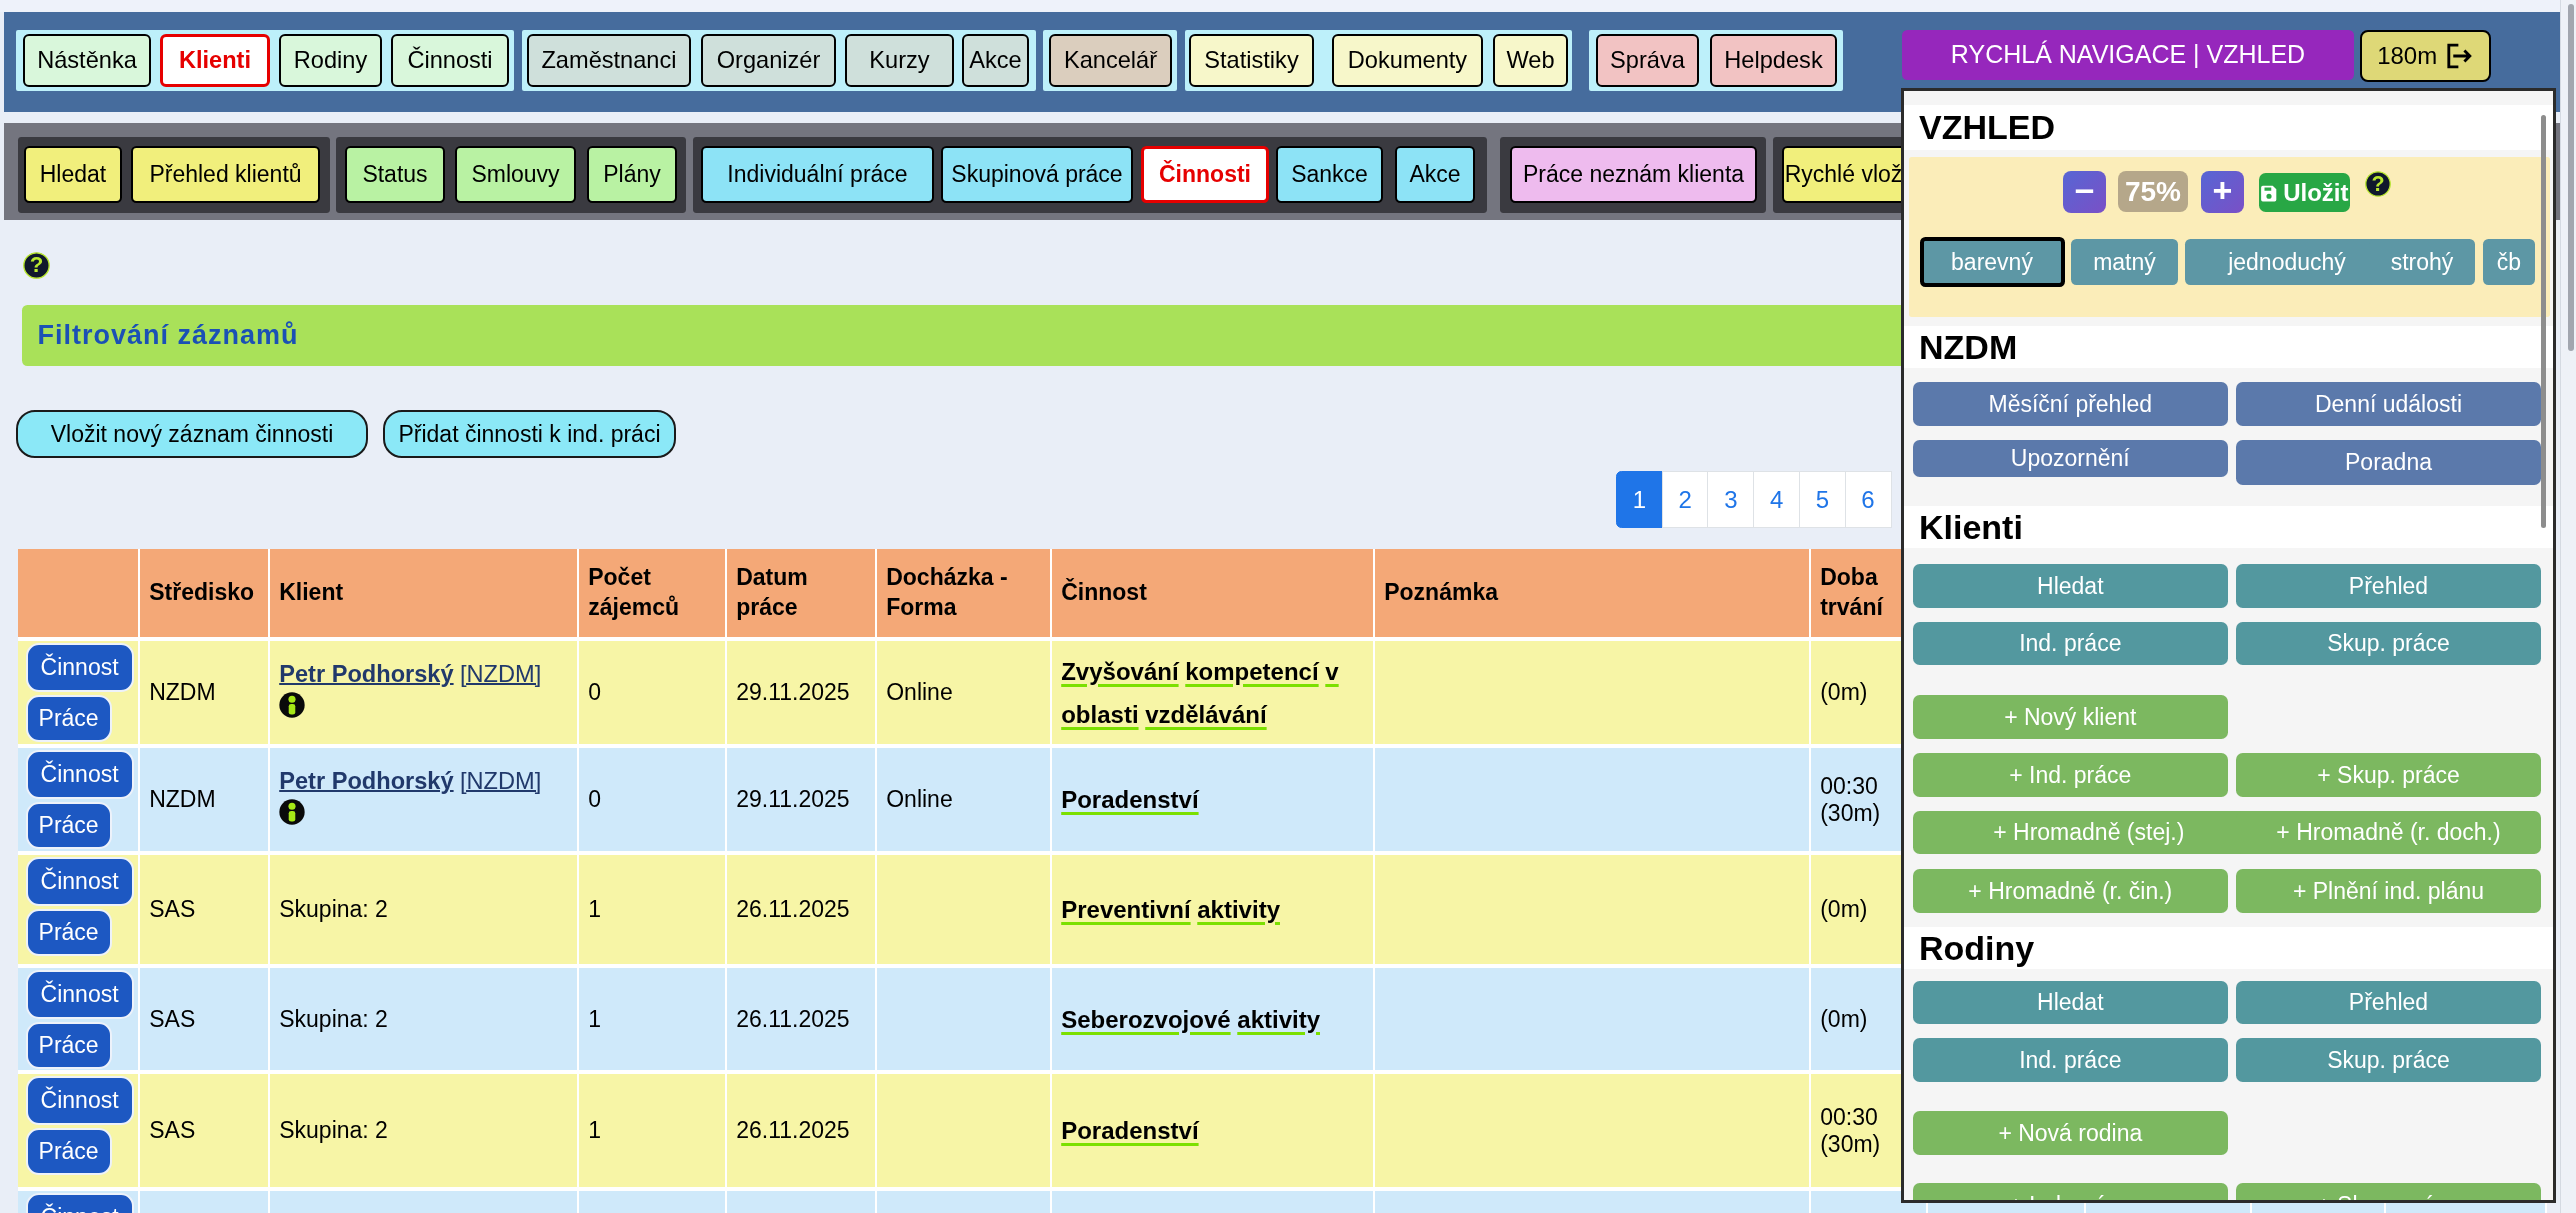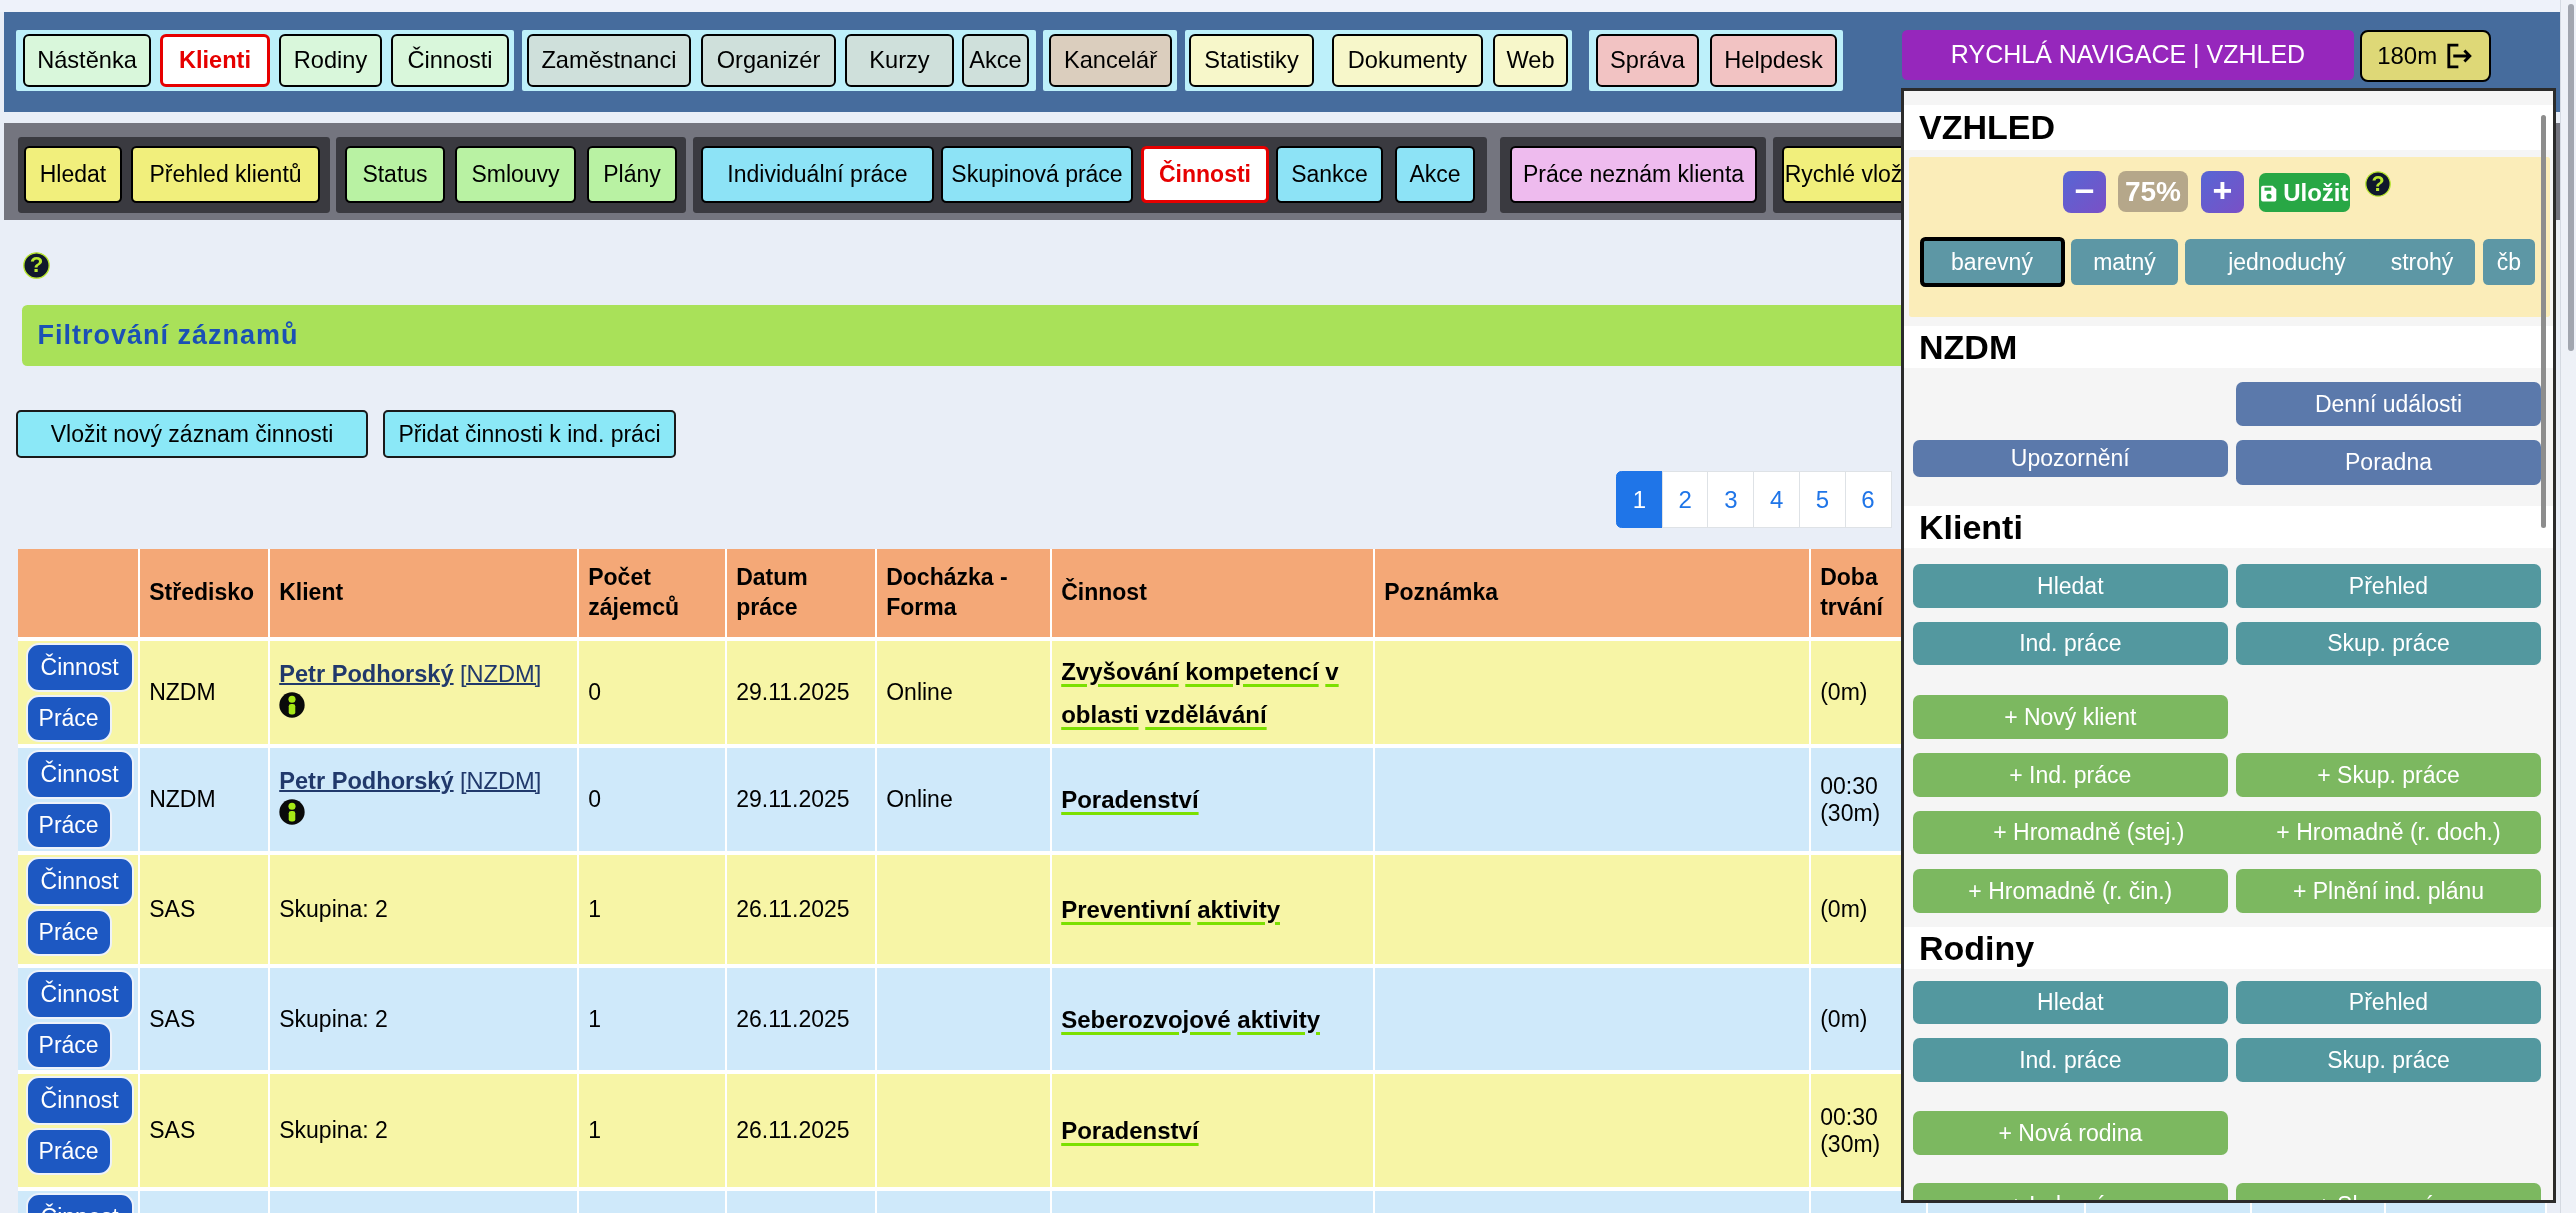--- a/index.html
+++ b/index.html
@@ -29,21 +29,21 @@
 .n2.y { background:#f1ef7c; }
 .n2.g { background:#b9f2a3; }
 .n2.c { background:#8de3f6; }
 .n2.pl { background:#eebbee; }
 .n2.act { background:#fff; border:3.4px solid #e60000; color:#e60000; font-weight:bold; }
 
 #fbar { left:22px; top:305px; width:2532px; height:61px; background:#a9e159; border-radius:5.4px;
   display:flex; align-items:center; }
 #fbar span { margin-left:15.5px; color:#1b51b5; font-weight:bold; font-size:27px; letter-spacing:1px; }
 .cyb { position:absolute; top:410px; height:48px; background:#8be8f7; border:2px solid #1a1a1a;
-  border-radius:5px; display:flex; align-items:center; justify-content:center; font-size:23px; }
+  border-radius:19px; display:flex; align-items:center; justify-content:center; font-size:23px; }
 
 #pag { left:1616px; top:471px; height:57px; display:flex; }
 .pg { width:47px; height:57px; background:#fff; border:1.3px solid #dee2e6; margin-left:-1.3px;
   color:#1f75e8; display:flex; align-items:center; justify-content:center; font-size:24px; }
 .pg.a { background:#1f75e8; color:#fff; border-color:#1f75e8; border-radius:5.4px 0 0 5.4px; margin-left:0; }
 
 #tblwrap { position:absolute; left:17.5px; top:549px; width:2537px; height:664px; overflow:hidden; }
 #tbl { position:relative; left:-2.7px; top:-4px; border-collapse:separate; border-spacing:2.7px 4px; background:#fff; }
 #tbl th { background:#f4a877; font-size:23px; font-weight:bold; text-align:left; padding-left:9.4px; line-height:1.3; }
 #tbl td { padding-left:9.4px; }
@@ -327,20 +327,21 @@
       <text x="20" y="30" text-anchor="middle" font-family="Liberation Sans" font-size="33" font-weight="bold" fill="#b9e82f">?</text>
     </svg>
     <div class="thm" style="left:15.5px;top:146px;width:145px;height:50px;border:4px solid #000">barevný</div>
 <div class="thm" style="left:167px;top:148px;width:107px;height:46px">matný</div>
 <div class="thm" style="left:281px;top:148px;width:204px;height:46px">jednoduchý</div>
 <div class="thm" style="left:465px;top:148px;width:106px;height:46px">strohý</div>
 <div class="thm" style="left:579px;top:148px;width:52px;height:46px">čb</div>
 <div class="pb" style="top:235px;height:42px">
       <b>NZDM</b>
     </div>
+<div class="prow sl" style="left:8.8px;top:291px;width:315px;height:44px">Měsíční přehled</div>
 <div class="prow sl" style="left:332px;top:291px;width:305px;height:44px">Denní události</div>
 <div class="prow sl" style="left:8.8px;top:349px;width:315px;height:37px">Upozornění</div>
 <div class="prow sl" style="left:332px;top:349px;width:305px;height:45px">Poradna</div>
 <div class="pb" style="top:415px;height:42px">
       <b>Klienti</b>
     </div>
 <div class="prow tl" style="left:8.8px;top:473px;width:315px;height:44px">Hledat</div>
 <div class="prow tl" style="left:332px;top:473px;width:305px;height:44px">Přehled</div>
 <div class="prow tl" style="left:8.8px;top:531px;width:315px;height:43px">Ind. práce</div>
 <div class="prow tl" style="left:332px;top:531px;width:305px;height:43px">Skup. práce</div>

